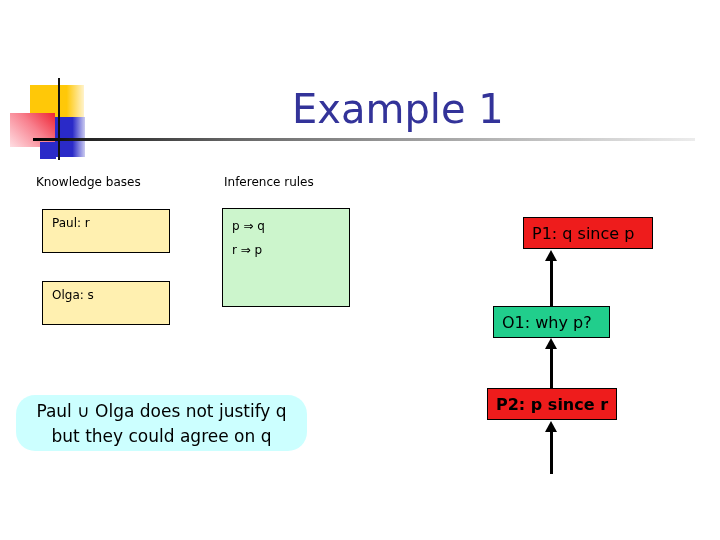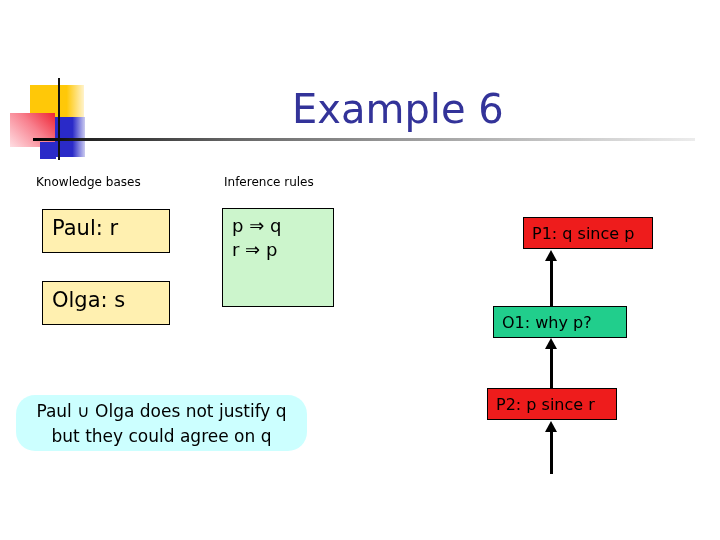--- a/index.html
+++ b/index.html
@@ -26,37 +26,37 @@
   .slide-title { position:absolute; left:292px; top:86px; font-size:40px; color:#333399; white-space:nowrap; }
 
   
   .col-label { position:absolute; font-size:12px; white-space:nowrap; }
   .lbl-kb { left:36px; top:175px; }
   .lbl-ir { left:224px; top:175px; }
 
   
   .kb-box { position:absolute; left:42px; width:128px; height:44px;
     background:#fff0b0; border:1px solid #000; box-sizing:border-box;
-    font-size:21px; padding:6px 0 0 9px; }
+    font-size:12px; padding:6px 0 0 9px; }
   .kb-paul { top:209px; }
   .kb-olga { top:263px;margin-top:18px; }
 
   
-  .rules-box { position:absolute; left:222px; top:208px; width:112px; height:99px;
+  .rules-box { position:absolute; left:222px; top:208px; width:128px; height:99px;
     background:#ccf5cc; border:1px solid #000; box-sizing:border-box;
-    font-size:18px; line-height:24px; padding:5px 0 0 9px; }
+    font-size:12px; line-height:24px; padding:5px 0 0 9px; }
 
   
   .dlg-box { position:absolute; border:1px solid #000; box-sizing:border-box;
     font-size:16px; display:flex; align-items:center; padding-left:8px; white-space:nowrap; }
   .p-box { background:#ee1c1c; }
   .o-box { background:#21ce8c; }
   .box-p1 { left:487px; top:217px; width:130px; height:32px;margin-left:36px; }
-  .box-o1 { left:493px; top:306px; width:134px; height:32px; }
-  .box-p2 { left:487px; top:388px; width:130px; height:32px; }
+  .box-o1 { left:493px; top:306px; width:117px; height:32px; }
+  .box-p2 { left:487px; top:388px; width:130px; height:32px;font-weight:bold; }
   .box-o2 { left:481px; top:474px; width:142px; height:34px; }
 
   
   .arrow { position:absolute; width:12px; }
   .arrow .shaft { position:absolute; left:4.5px; top:9px; bottom:0; width:3px; background:#000; }
   .arrow .head  { position:absolute; left:0; top:0; width:0; height:0;
     border-left:6px solid transparent; border-right:6px solid transparent;
     border-bottom:11px solid #000; }
   .arrow-a { left:545px; top:250px; height:56px; }
   .arrow-b { left:545px; top:338px; height:50px; }
@@ -72,21 +72,21 @@
 
 <div class="slide">
 
   <div class="deco-yellow"></div>
   <div class="deco-red"></div>
   <div class="deco-blue"></div>
   <div class="deco-blue2"></div>
   <div class="deco-vline"></div>
   <div class="title-rule"></div>
 
-  <div class="slide-title">Example 6</div>
+  <div class="slide-title">Example 1</div>
 
   <div class="col-label lbl-kb">Knowledge bases</div>
   <div class="col-label lbl-ir">Inference rules</div>
 
   <div class="kb-box kb-paul">
     <span>Paul: r</span>
   </div>
   <div class="kb-box kb-olga">
     <span>Olga: s</span>
   </div>

